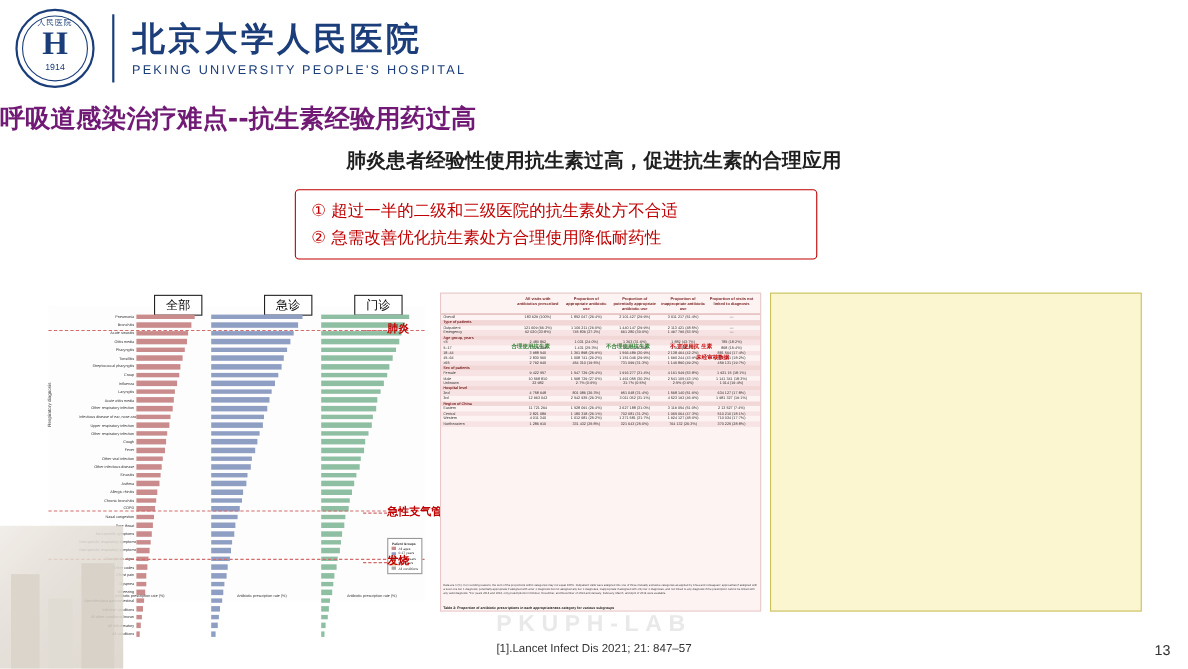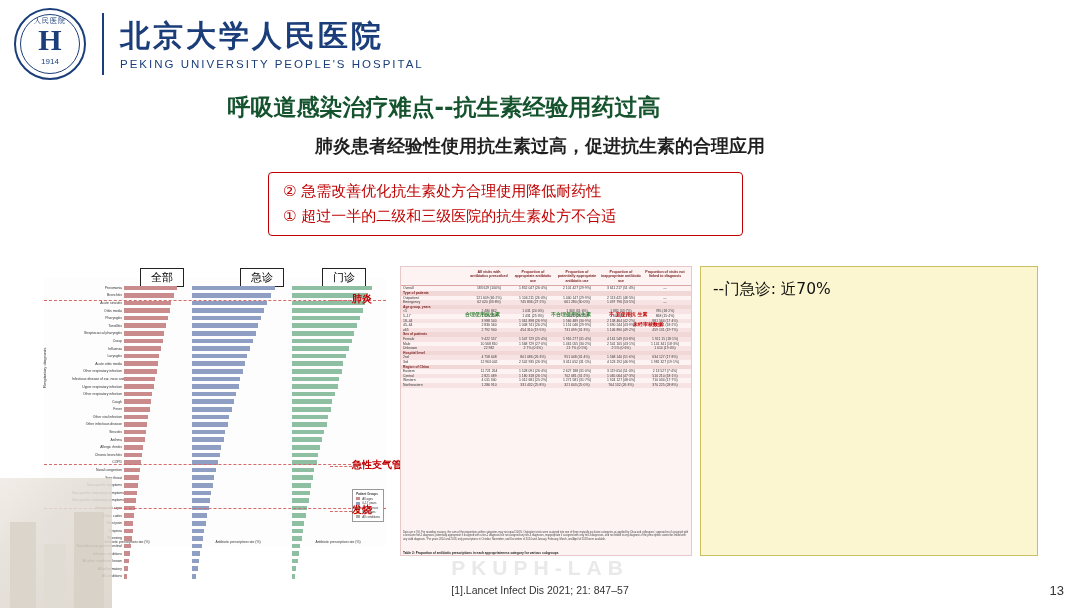--- a/index.html
+++ b/index.html
@@ -48,22 +48,22 @@
     font-size:30px; font-weight:bold; color:#1b3e7a;
     letter-spacing:3px; line-height:1.1;
     font-family:"DejaVu Sans", sans-serif;
   }
   .header-en {
     font-size:11.5px; color:#1b3e7a; letter-spacing:2.0px; margin-top:6px;
   }
 
   
   .title-main {
-    position:absolute; top:92px; left:0; width:888px; text-align:center;
-    font-size:23px; font-weight:bold; color:#14532d;
+    position:absolute; top:92px; left:0; width:888px; 
+    font-size:23px; font-weight:bold; color:#701a75;
     font-family:"DejaVu Sans", sans-serif;
   }
   .title-sub {
     position:absolute; top:134px; left:0; width:1080px; text-align:center;
     font-size:18px; font-weight:bold; color:#1f1f1f;
     font-family:"DejaVu Sans", sans-serif;
   }
 
   
   .callout {
@@ -200,22 +200,22 @@
   <div class="header-text">
     <div class="header-cn">北京大学人民医院</div>
     <div class="header-en">PEKING UNIVERSITY PEOPLE'S HOSPITAL</div>
   </div>
 </div>
 
 <div class="title-main">呼吸道感染治疗难点--抗生素经验用药过高</div>
 <div class="title-sub">肺炎患者经验性使用抗生素过高，促进抗生素的合理应用</div>
 
 <div class="callout">
+  <div class="callout-line">①  超过一半的二级和三级医院的抗生素处方不合适</div>
   <div class="callout-line">②  急需改善优化抗生素处方合理使用降低耐药性</div>
-  <div class="callout-line">①  超过一半的二级和三级医院的抗生素处方不合适</div>
 </div>
 
 <div class="fig-left">
   <div class="plot-bg"></div>
 
   <div class="panel-tab" style="left:96px;">全部</div>
   <div class="panel-tab" style="left:196px;">急诊</div>
   <div class="panel-tab" style="left:278px;">门诊</div>
 
   <div class="ylabel-left">Respiratory diagnosis</div>
@@ -833,21 +833,20 @@
   <div class="mid-anno" style="top:44px; left:64px; color:#2e7d32;">合理使用抗生素</div>
   <div class="mid-anno" style="top:44px; left:150px; color:#2e7d32;">不合理使用抗生素</div>
   <div class="mid-anno" style="top:44px; left:208px; color:#c00000;">不 宜使用抗 生素</div>
   <div class="mid-anno" style="top:54px; left:232px; color:#c00000;">未经审核数据</div>
 
   <div class="mid-foot" style="bottom:14px;">Data are n (%). For rounding reasons, the sum of the proportions within categories may not equal 100%. Outpatient visits were assigned into one of three mutually exclusive categories as applied by Chua and colleagues'; approaches if assigned with a level-one tier-1 diagnosis, potentially appropriate if assigned with a tier-2 diagnosis but not assigned any tier-3 diagnoses, inappropriate if assigned with only tier-3 diagnoses, and not linked to any diagnosis if the prescription cannot be linked with any valid diagnosis. *For years 2014 and 2018, only prescriptions in October, November, and December of 2014 and January, February, March, and April of 2018 were available.</div>
   <div class="mid-cap">Table 2: Proportion of antibiotic prescriptions in each appropriateness category for various subgroups</div>
 </div>
 
 <div class="right-box">
-  <div class="rb-line">--门急诊: 近70%</div>
 </div>
 
 <div class="bl-photo">
   <div class="b1"></div>
     <div class="b2"></div>
     <div class="b3"></div>
 </div>
 <div class="watermark">PKUPH-LAB</div>
 <div class="footer-ref">[1].Lancet Infect Dis 2021; 21: 847–57</div>
 <div class="footer-page">13</div>

